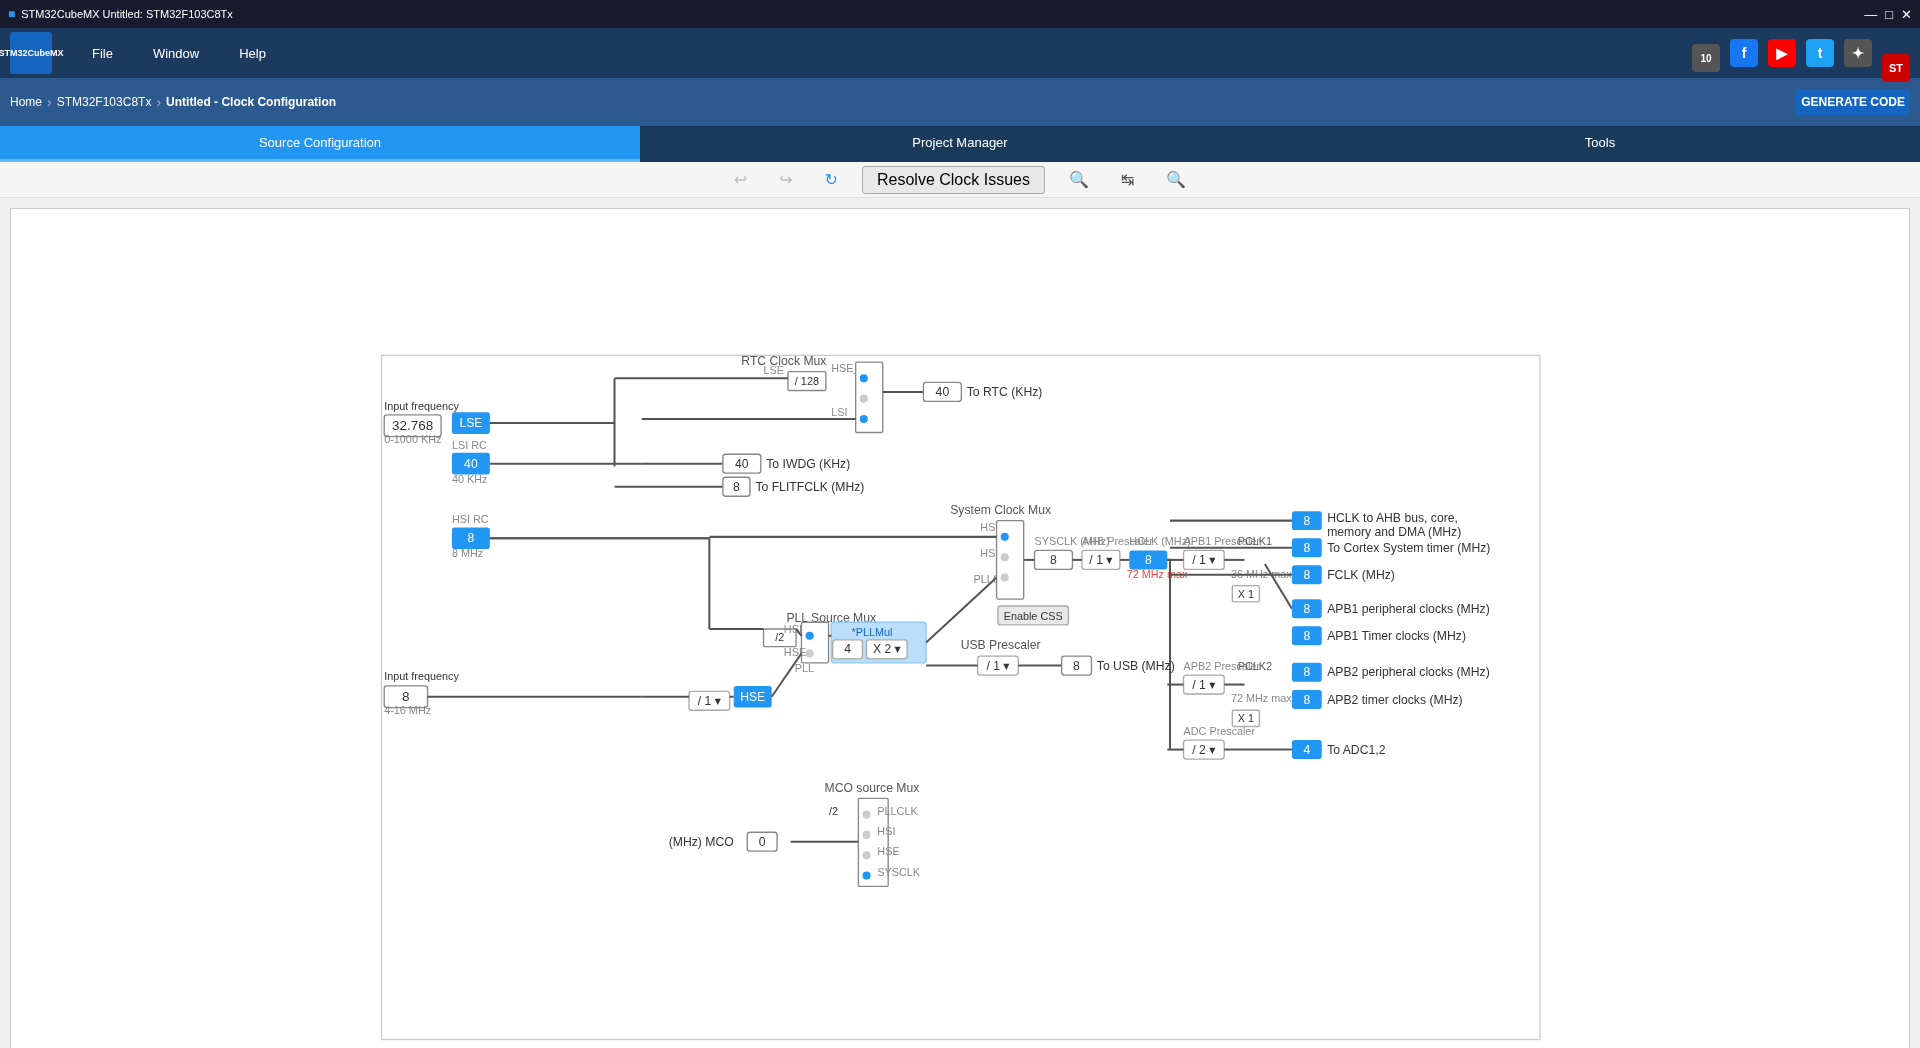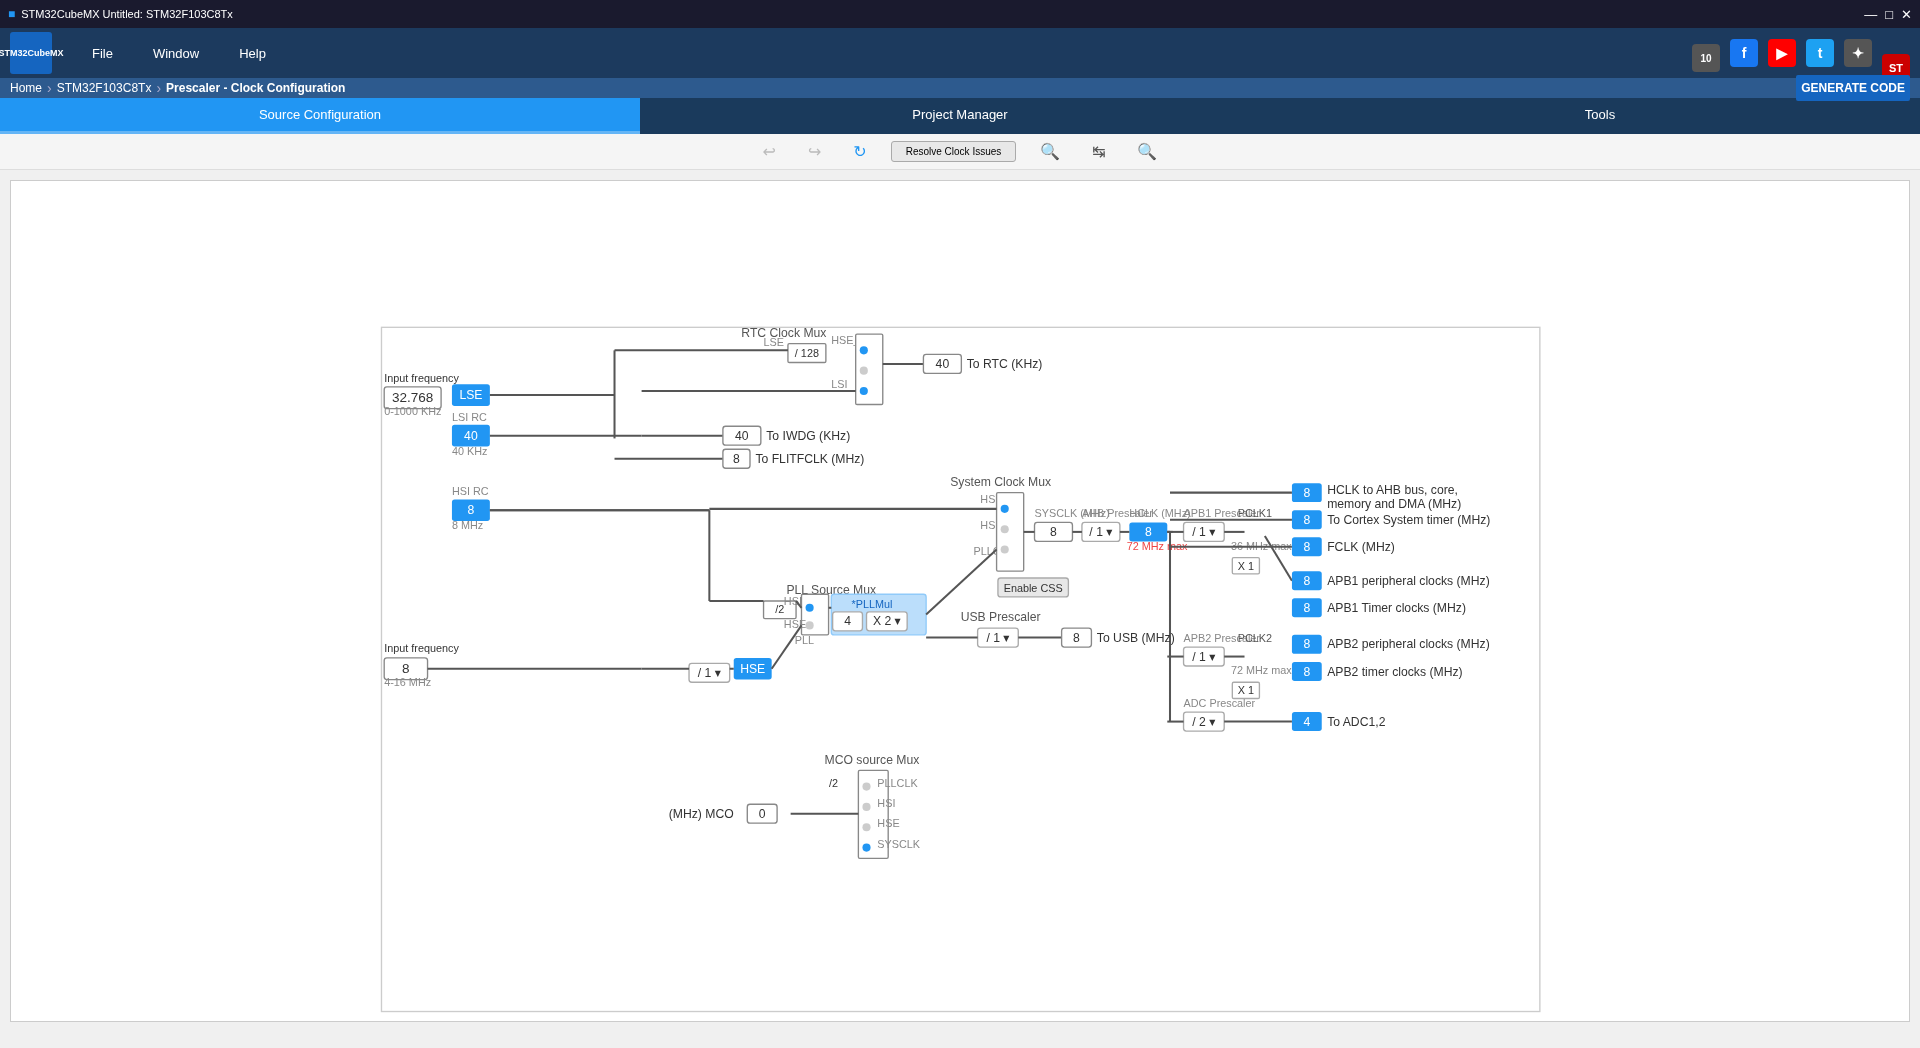--- a/index.html
+++ b/index.html
@@ -44,21 +44,21 @@
     .si-yt { background: #ff0000; }
     .si-fb { background: #1877f2; }
     .si-tw { background: #1da1f2; }
     .si-net { background: #555; }
     .si-st { background: #cc0000; font-size: 11px; margin-top: 29px; }
     .si-num { background: #555; font-size: 10px; margin-top: 10px; }
 
     
     #breadcrumb {
       background: #2d5a8e;
-      height: 20px;
+      height: 48px;
       display: flex;
       align-items: center;
       padding: 0 10px;
       gap: 5px;
     }
     .bc-item {
       color: white;
       font-size: 12px;
       display: flex; align-items: center; gap: 5px;
       cursor: pointer;
@@ -113,21 +113,21 @@
       color: #555;
       font-size: 16px;
       padding: 4px 8px;
       border-radius: 3px;
     }
     .toolbar-btn.disabled { color: #bbb; cursor: default; }
     .resolve-btn {
       background: #e8e8e8;
       border: 1px solid #aaa;
       padding: 4px 14px;
-      font-size: 10px;
+      font-size: 16px;
       cursor: pointer;
       border-radius: 3px;
     }
 
     
     #main-content {
       background: #f0f0f0;
       height: calc(1048px - 28px - 50px - 36px - 36px - 36px);
       padding: 10px;
       overflow: hidden;
@@ -229,21 +229,21 @@
 <div id="breadcrumb">
   <div class="bc-item">
     <span>Home</span>
   </div>
   <span class="bc-arrow">›</span>
   <div class="bc-item">
     <span>STM32F103C8Tx</span>
   </div>
   <span class="bc-arrow">›</span>
   <div class="bc-item bc-active">
-    <span>Prescaler - Clock Configuration</span>
+    <span>Untitled - Clock Configuration</span>
   </div>
   <button id="gen-code-btn">GENERATE CODE</button>
 </div>
 
 <div id="tabbar">
   <div class="tab active">
     <span>Source Configuration</span>
   </div>
   <div class="tab">
     <span>Project Manager</span>

